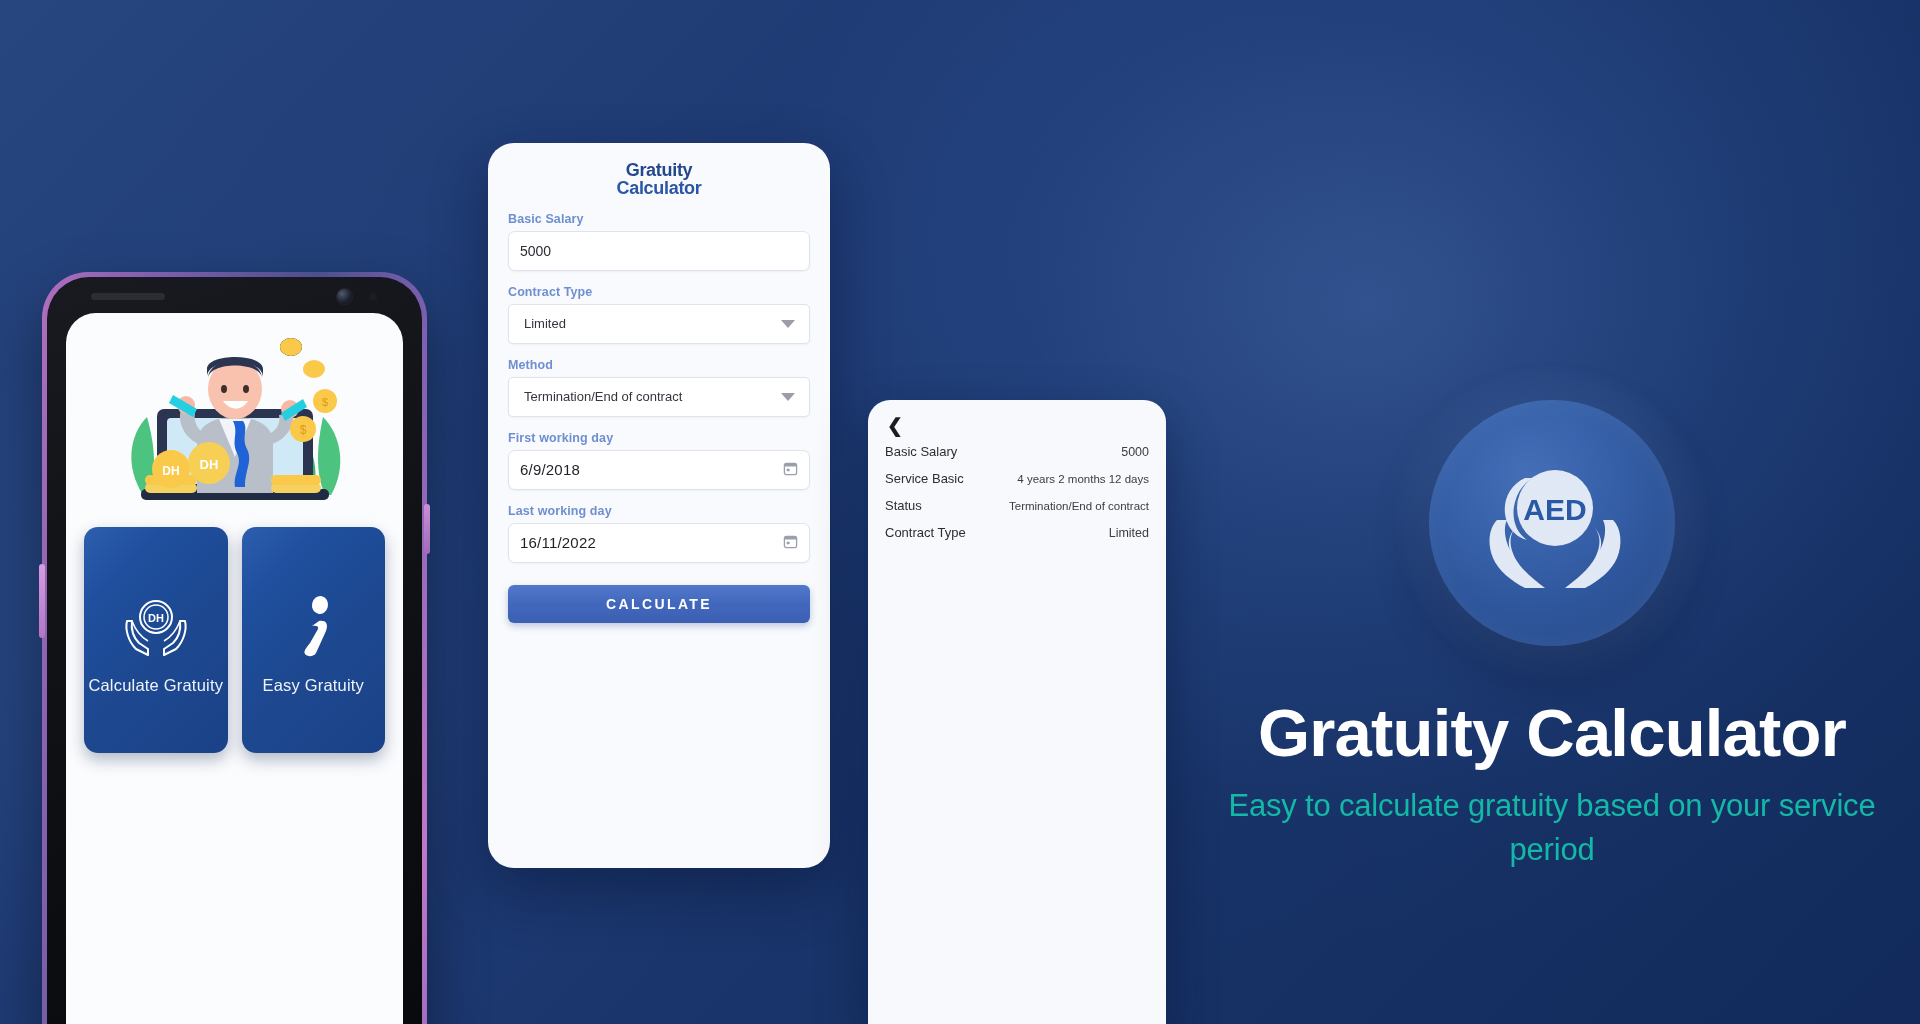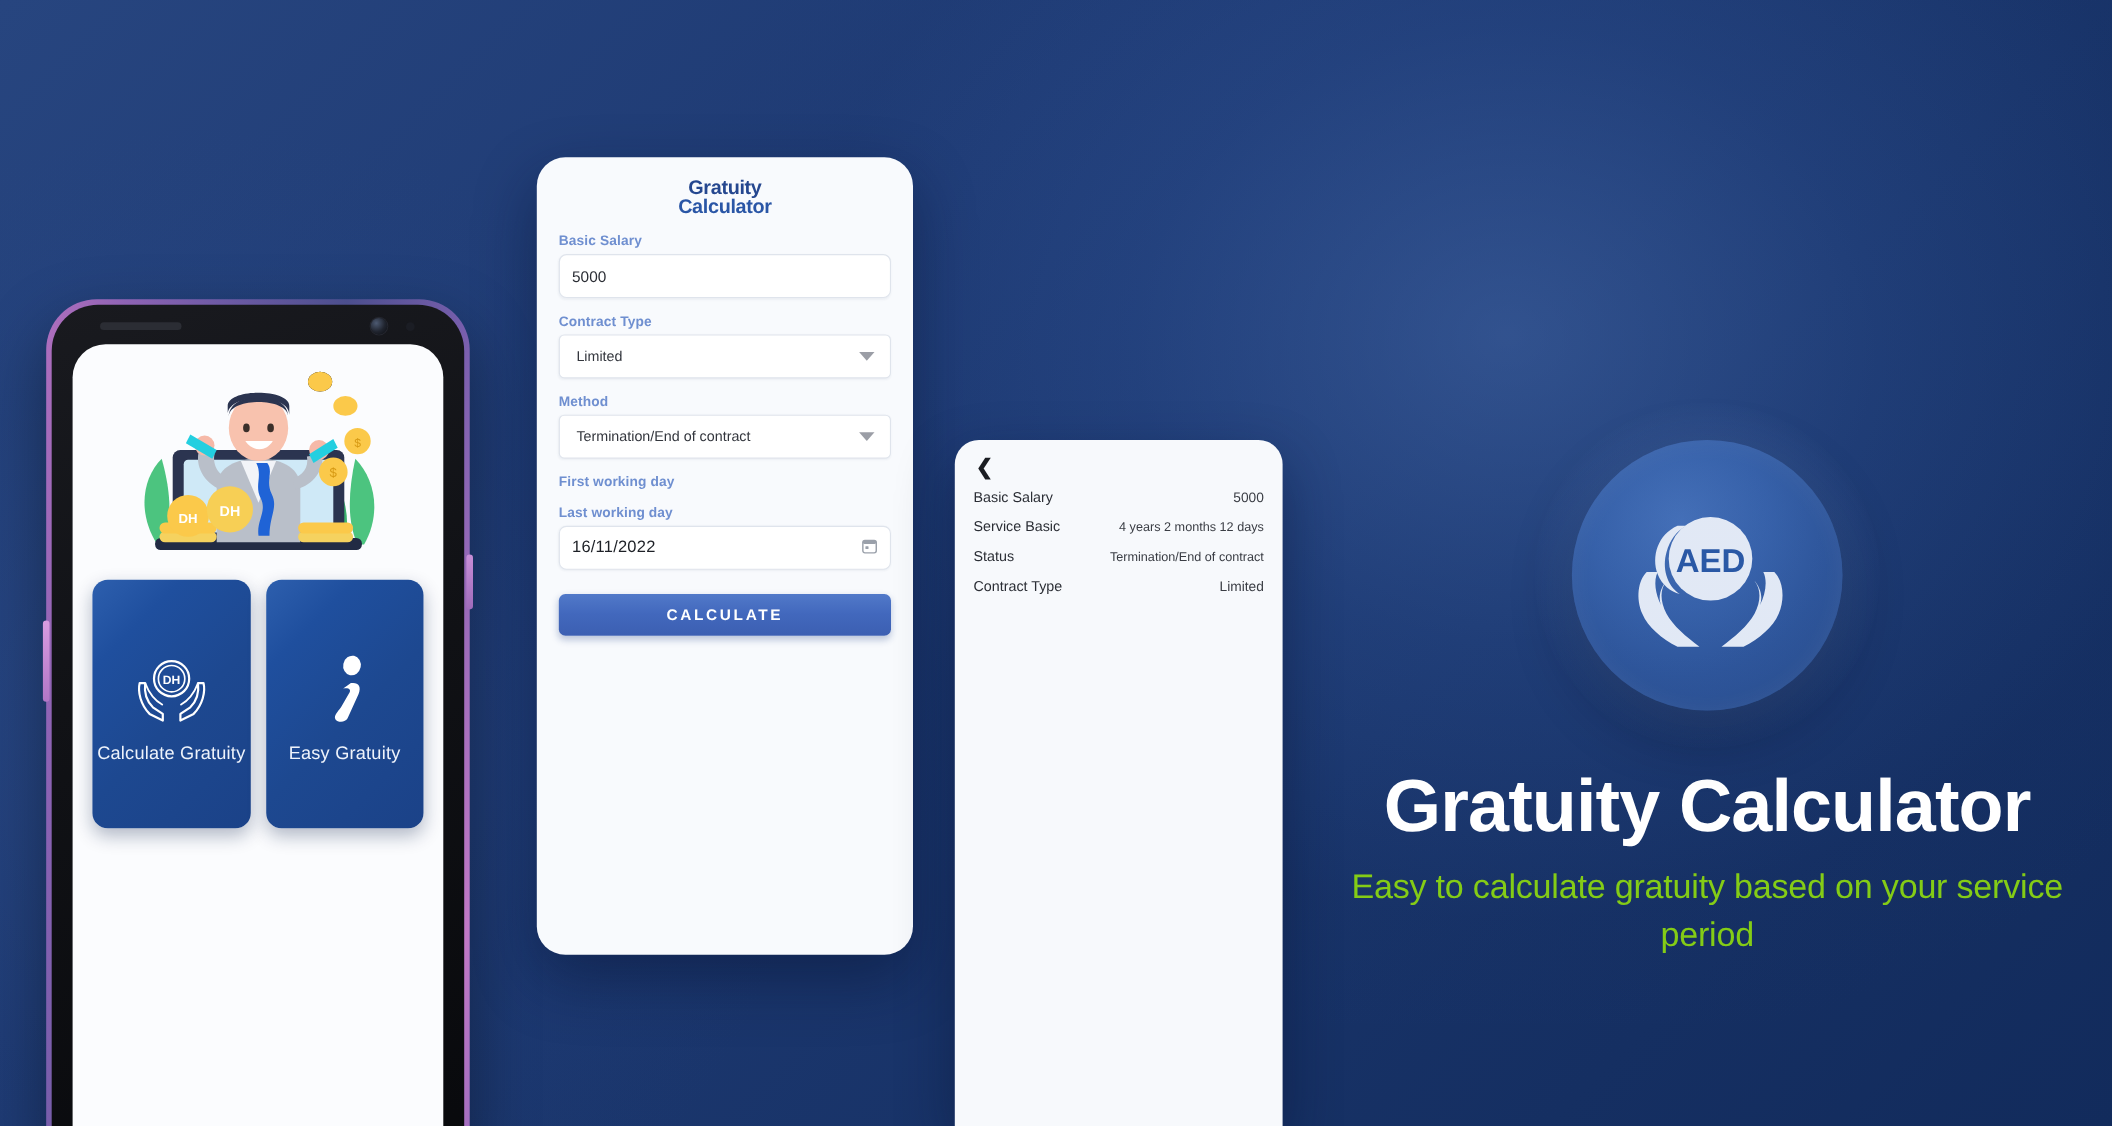--- a/index.html
+++ b/index.html
@@ -168,21 +168,21 @@
   }
   .logo-ring{
     position:absolute;inset:-34px;border-radius:50%;
     background:radial-gradient(circle,rgba(90,130,200,.18) 55%,rgba(0,0,0,0) 72%);
     pointer-events:none;
   }
   .brand-title{
     margin-top:52px;font-size:67px;font-weight:700;letter-spacing:-.8px;line-height:1.05;
   }
   .brand-sub{
-    margin-top:16px;font-size:31px;line-height:1.42;font-weight:400;color:#84cc16;
+    margin-top:16px;font-size:31px;line-height:1.42;font-weight:400;color:#14b8a6;
     letter-spacing:-.2px;
   }
 </style>
 </head>
 <body>
 
 <div class="stage">
   <div class="bg-base"></div>
   <div class="bg-glow"></div>
   <div class="bg-glow2"></div>
@@ -296,20 +296,30 @@
         <span class="caret"></span>
       </div>
 
       <div class="field-label">Method</div>
       <div class="field-box sel">
         <span class="sel-val">Termination/End of contract</span>
         <span class="caret"></span>
       </div>
 
       <div class="field-label">First working day</div>
+      <div class="field-box date">
+        <span class="d-val">6/9/2018</span>
+        <span>
+          <svg width="15" height="15" viewBox="0 0 16 16">
+            <rect x="1.5" y="2.5" width="13" height="12" rx="2" fill="none" stroke="#9aa0aa" stroke-width="1.4"></rect>
+            <rect x="1.5" y="2.5" width="13" height="3.4" rx="1.6" fill="#9aa0aa"></rect>
+            <rect x="4" y="8.2" width="3" height="2.6" rx=".5" fill="#9aa0aa"></rect>
+          </svg>
+        </span>
+      </div>
 
       <div class="field-label">Last working day</div>
       <div class="field-box date">
         <span class="d-val">16/11/2022</span>
         <span>
           <svg width="15" height="15" viewBox="0 0 16 16">
             <rect x="1.5" y="2.5" width="13" height="12" rx="2" fill="none" stroke="#9aa0aa" stroke-width="1.4"></rect>
             <rect x="1.5" y="2.5" width="13" height="3.4" rx="1.6" fill="#9aa0aa"></rect>
             <rect x="4" y="8.2" width="3" height="2.6" rx=".5" fill="#9aa0aa"></rect>
           </svg>

